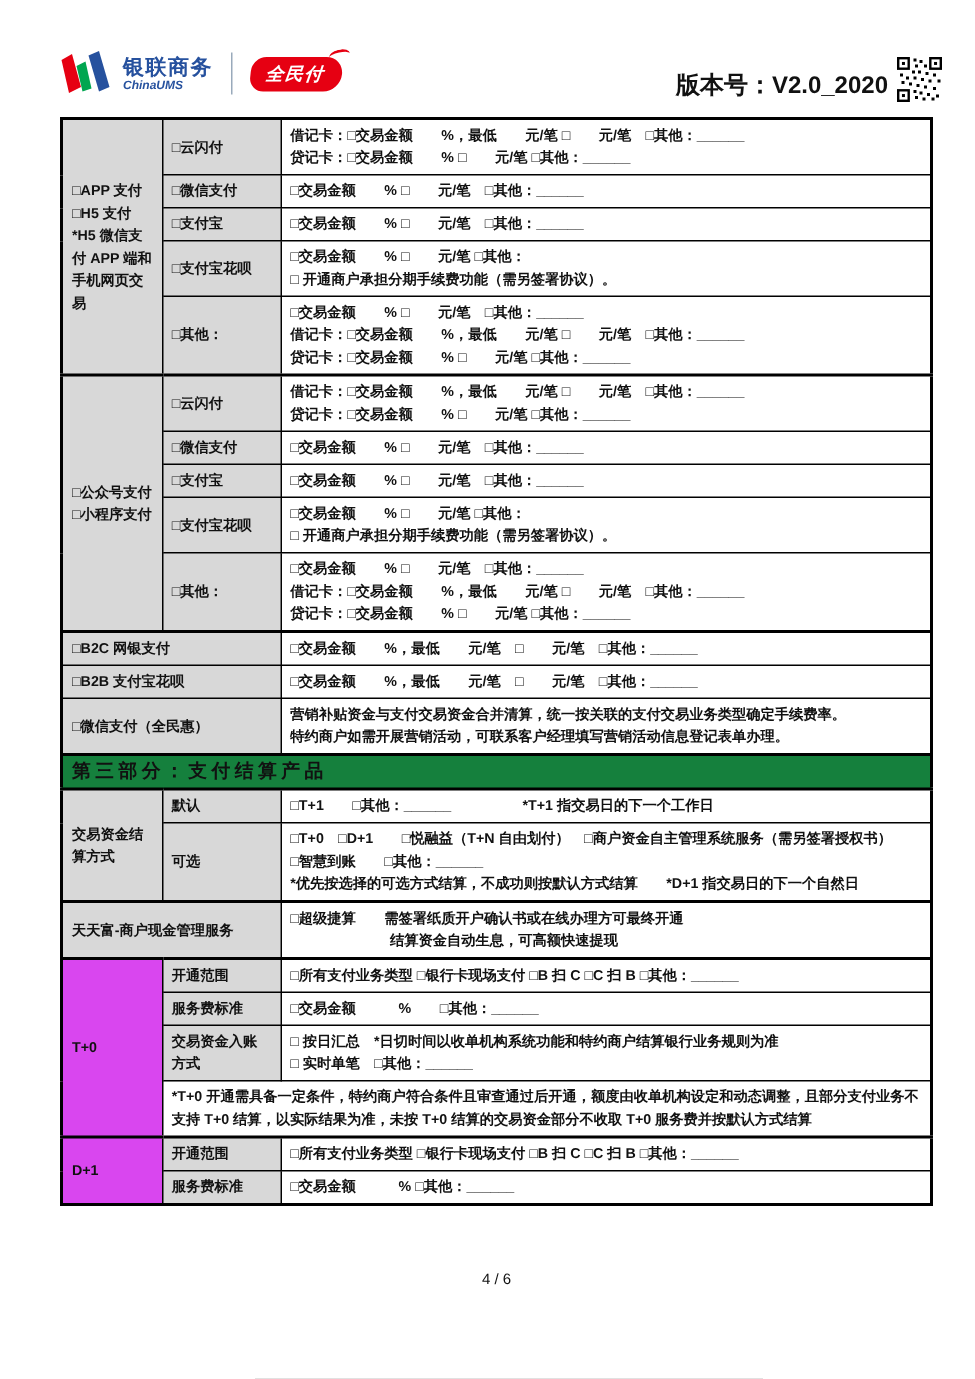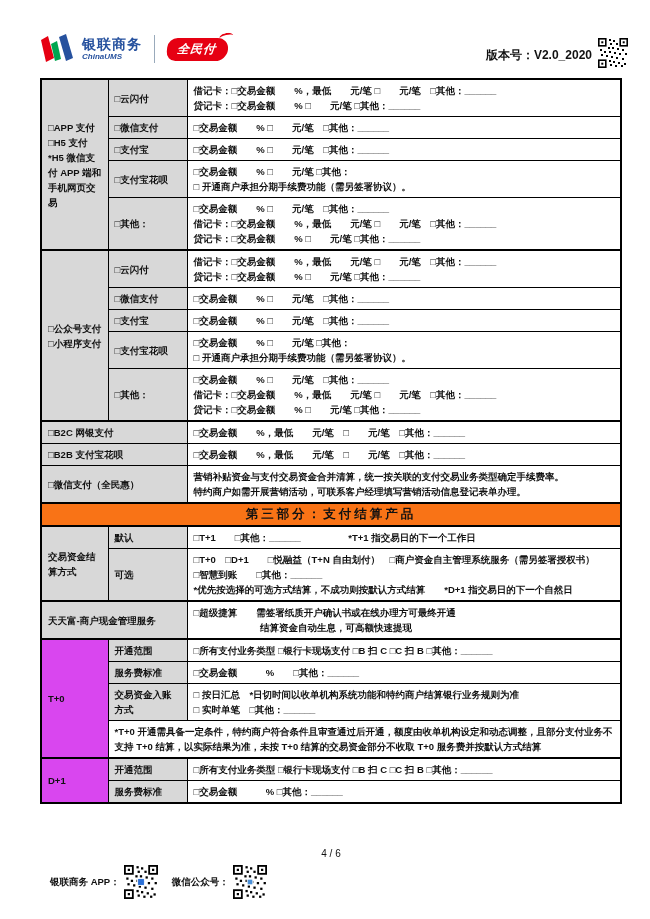--- a/index.html
+++ b/index.html
@@ -15,37 +15,37 @@
   .brand-txt { line-height:1; }
   .brand-name { font-size:14px; font-weight:bold; color:#26519e; letter-spacing:1px; }
   .brand-sub { font-size:8px; font-weight:bold; font-style:italic; color:#26519e; margin-top:2px; }
   .brand-sep { width:1px; height:28px; background:#9ab; margin:0 4px; }
   .badge { position:relative; background:#e60012; color:#fff; font-weight:bold; font-style:italic;
            font-size:12px; padding:3px 12px 3px 10px; border-radius:10px 12px 12px 10px;
            transform:skewX(-6deg); letter-spacing:1px; }
   .badge::after { content:""; position:absolute; top:-5px; right:-4px; width:14px; height:6px;
            border-top:2px solid #e60012; border-radius:50%; transform:rotate(-12deg); }
   .hdr-right { float:right; display:flex; align-items:flex-start; gap:6px; margin-top:4px; }
-  .version { font-size:12px; font-weight:bold; margin-top:9px; }
+  .version { font-size:16px; font-weight:bold; margin-top:9px; }
   .qr { display:block; }
   
   table.form {
     position:absolute; top:78px; left:40px; width:582px;
     border-collapse:collapse; table-layout:fixed;
     font-size:9.5px; font-weight:bold; line-height:15px;
   }
   table.form td {
     border:1px solid #000; vertical-align:middle;
     padding:3px 6px; white-space:pre-wrap; word-break:break-all; overflow-wrap:break-word;
   }
   table.form { border:2px solid #000; }
   td.lbl { background:#d8d8d8; }
   td.white { background:#d946ef; }
   tr.sep td { border-top-width:2px; }
-  td.part { background:#f97316; text-align:center; font-size:12.5px; letter-spacing:3px; padding:5px 0; }
+  td.part { background:#15803d; font-size:12.5px; letter-spacing:3px; padding:5px 0; }
   col.c1 { width:67px; } col.c2 { width:79px; }
   
   .pagenum { position:absolute; top:848px; left:40px; width:582px; text-align:center;
              font-size:10px; font-weight:normal; }
   .foot { position:absolute; top:860px; left:40px; right:16px; height:44px;
           display:flex; align-items:center; justify-content:space-between;
           font-size:9.5px; font-weight:bold; }
   .foot-right { display:flex; align-items:center; gap:4px; }
   .foot-right .lab { margin-left:10px; }
 </style>
@@ -240,27 +240,15 @@
       <tr>
         <td class="lbl">服务费标准</td>
         <td>□交易金额　　　% □其他：______</td>
       </tr>
     </tbody>
   </table>
 
   <div class="pagenum">4 / 6</div>
 
   <div class="foot">
-    <span class="foot-right">
-      <span class="lab">银联商务 APP：</span>
-      <svg class="qr" width="34" height="34" viewBox="0 0 30 30">
-        <use href="#qrp"></use>
-          <rect x="12" y="12" width="6" height="6" fill="#2a6fd6" stroke="#fff" stroke-width="0.8"></rect>
-      </svg>
-      <span class="lab">微信公众号：</span>
-      <svg class="qr" width="34" height="34" viewBox="0 0 30 30">
-        <use href="#qrp"></use>
-          <rect x="12.5" y="12.5" width="5" height="5" fill="#4a90d9" stroke="#fff" stroke-width="0.8"></rect>
-      </svg>
-    </span>
   </div>
 
 </div>
 
 </body></html>

